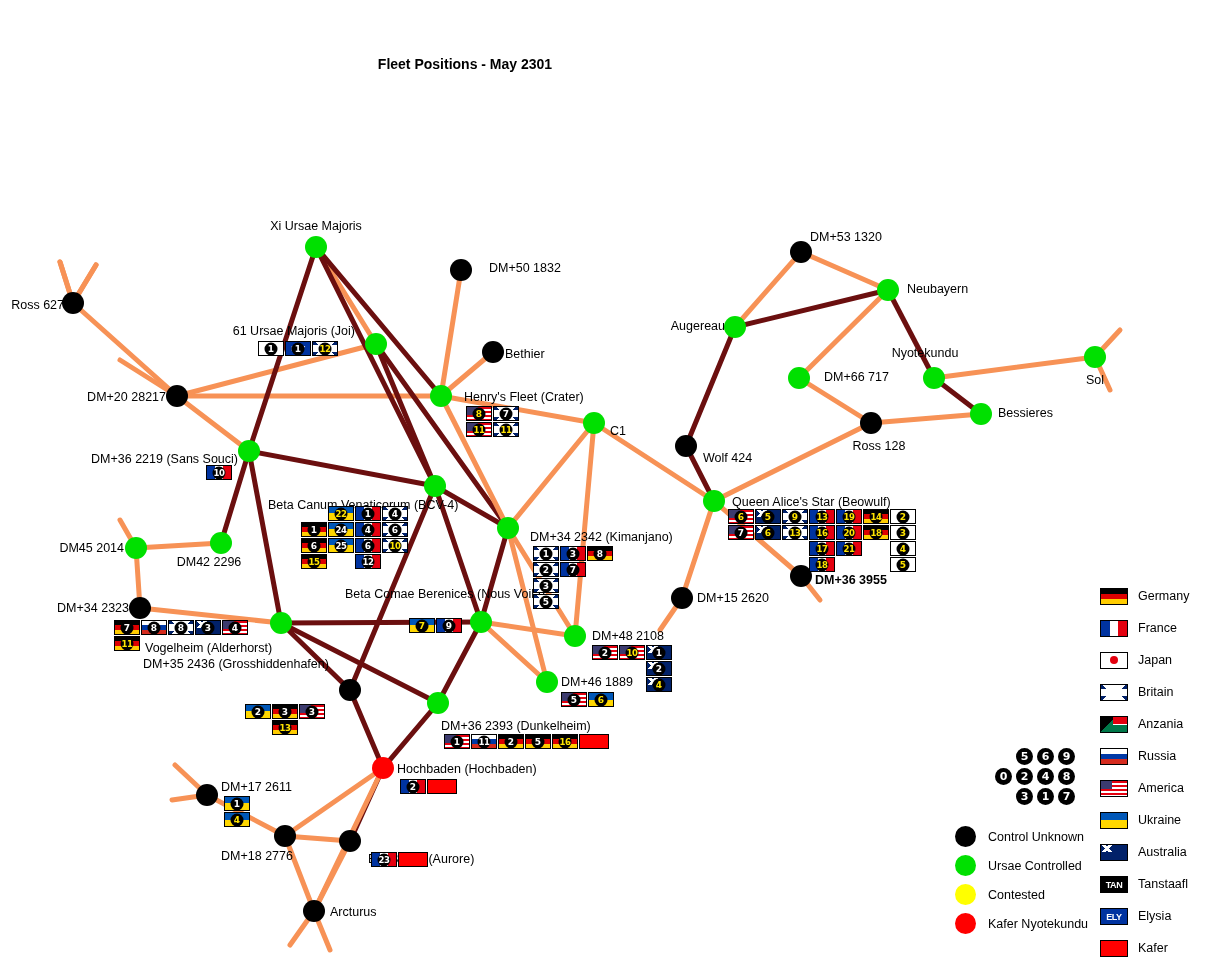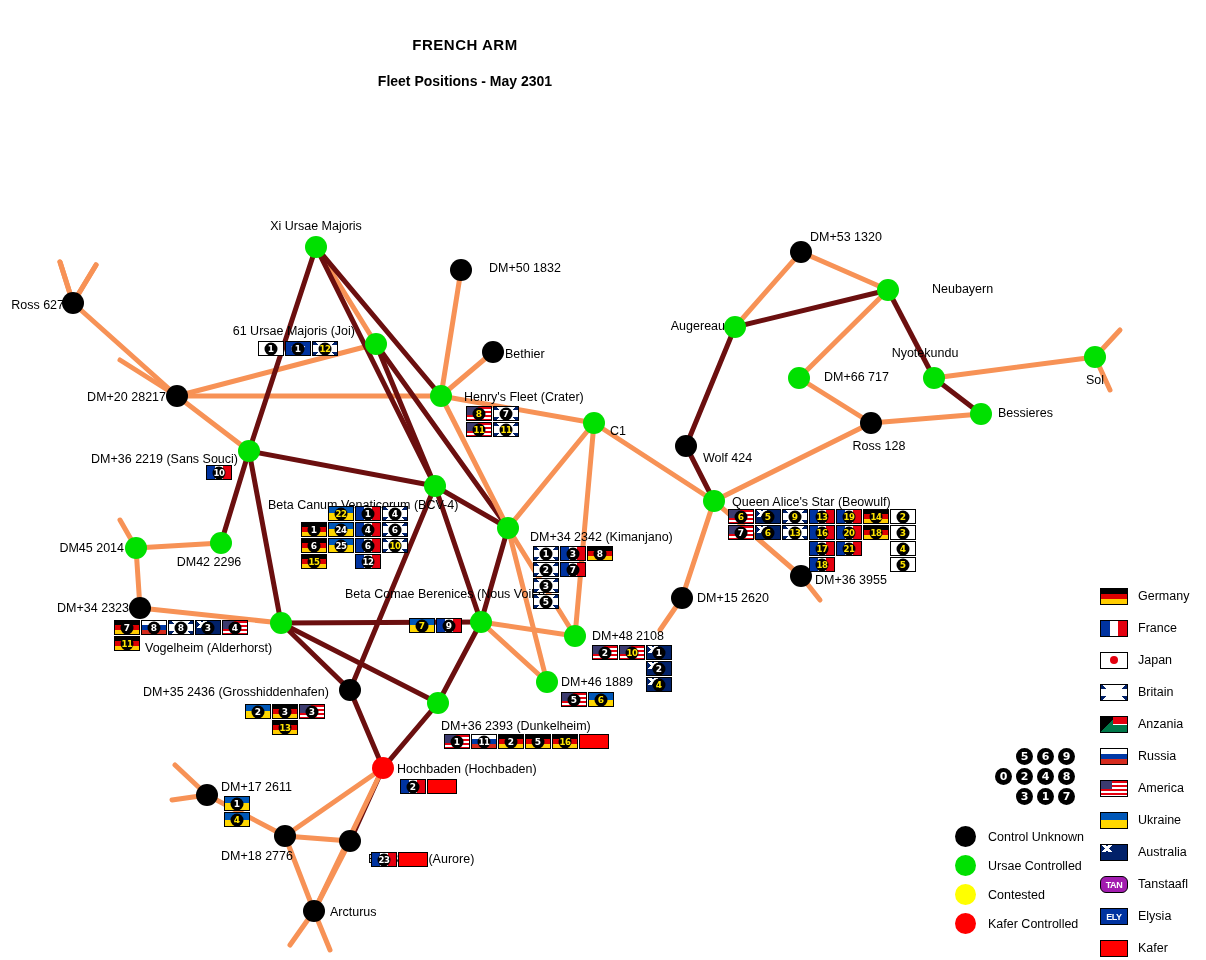--- a/index.html
+++ b/index.html
@@ -54,21 +54,21 @@
       background:linear-gradient(135deg,#000 0 55%,transparent 55%),#007749;}
   .f-russia{background:linear-gradient(#fff 0 33.3%,#0039a6 33.3% 66.6%,#d52b1e 66.6%);}
   .f-america{background:repeating-linear-gradient(#e4000f 0 2px,#fff 2px 4px);}
   .f-america:after{content:"";position:absolute;left:0;top:0;width:11px;height:8px;background:#3c3b6e;}
   .f-ukraine{background:linear-gradient(#0057b7 0 50%,#ffd700 50%);}
   .f-australia{background:#012169;}
   .f-australia:after{content:"";position:absolute;left:0;top:0;width:12px;height:7px;
       background:
         linear-gradient(45deg,transparent 38%,#fff 38% 62%,transparent 62%),
         linear-gradient(-45deg,transparent 38%,#fff 38% 62%,transparent 62%),#012169;}
-  .f-tanstaafl{background:#a21caf;border-radius:6px;}
+  .f-tanstaafl{background:#000000;}
   .f-tanstaafl .tag{position:absolute;inset:0;color:#fff;font-size:8px;font-weight:bold;
       text-align:center;line-height:13px;letter-spacing:-.4px;}
   .f-elysia{background:#0033a0;}
   .f-elysia .tag{position:absolute;inset:0;color:#fff;font-size:8px;font-weight:bold;
       text-align:center;line-height:13px;letter-spacing:-.4px;}
   .f-kafer{background:#ff0000;}
 
   
   .flag-legend{position:absolute;left:1100px;top:580px;}
   .fl-row{display:flex;align-items:center;height:32px;}
@@ -160,35 +160,34 @@
       <line x1="314" y1="911" x2="290" y2="945" stroke="#f79256" stroke-width="5" stroke-linecap="round"></line>
       <line x1="314" y1="911" x2="330" y2="950" stroke="#f79256" stroke-width="5" stroke-linecap="round"></line>
       <line x1="207" y1="795" x2="175" y2="765" stroke="#f79256" stroke-width="5" stroke-linecap="round"></line>
       <line x1="207" y1="795" x2="172" y2="800" stroke="#f79256" stroke-width="5" stroke-linecap="round"></line>
       <line x1="136" y1="548" x2="120" y2="520" stroke="#f79256" stroke-width="5" stroke-linecap="round"></line>
       <line x1="682" y1="598" x2="660" y2="630" stroke="#f79256" stroke-width="5" stroke-linecap="round"></line>
       <line x1="801" y1="576" x2="820" y2="600" stroke="#f79256" stroke-width="5" stroke-linecap="round"></line>
     </svg>
 
   <div class="title-block">
-    <div class="t1">FRENCH ARM</div>
     <div class="t2">Fleet Positions - May 2301</div>
   </div>
 
   <div id="nodes">
       <div class="node" style="left: 73px; top: 303px; background: rgb(0, 0, 0);"></div>
       <div class="nlabel r" style="left: 64px; top: 305px;">Ross 627</div>
       <div class="node" style="left: 316px; top: 247px; background: rgb(0, 224, 0);"></div>
       <div class="nlabel c" style="left: 316px; top: 226px;">Xi Ursae Majoris</div>
       <div class="node" style="left: 461px; top: 270px; background: rgb(0, 0, 0);"></div>
       <div class="nlabel l" style="left: 489px; top: 268px;">DM+50 1832</div>
       <div class="node" style="left: 801px; top: 252px; background: rgb(0, 0, 0);"></div>
       <div class="nlabel l" style="left: 810px; top: 237px;">DM+53 1320</div>
       <div class="node" style="left: 888px; top: 290px; background: rgb(0, 224, 0);"></div>
-      <div class="nlabel l" style="left: 907px; top: 289px; margin-left: 25px;">Neubayern</div>
+      <div class="nlabel l" style="left: 907px; top: 289px;">Neubayern</div>
       <div class="node" style="left: 735px; top: 327px; background: rgb(0, 224, 0);"></div>
       <div class="nlabel r" style="left: 725px; top: 326px;">Augereau</div>
       <div class="node" style="left: 376px; top: 344px; background: rgb(0, 224, 0);"></div>
       <div class="nlabel r" style="left: 355px; top: 331px;">61 Ursae Majoris (Joi)</div>
       <div class="node" style="left: 493px; top: 352px; background: rgb(0, 0, 0);"></div>
       <div class="nlabel l" style="left: 505px; top: 354px;">Bethier</div>
       <div class="node" style="left: 934px; top: 378px; background: rgb(0, 224, 0);"></div>
       <div class="nlabel c" style="left: 925px; top: 353px;">Nyotekundu</div>
       <div class="node" style="left: 799px; top: 378px; background: rgb(0, 224, 0);"></div>
       <div class="nlabel l" style="left: 824px; top: 377px;">DM+66 717</div>
@@ -212,35 +211,35 @@
       <div class="nlabel l" style="left: 268px; top: 505px;">Beta Canum Venaticorum (BCV-4)</div>
       <div class="node" style="left: 714px; top: 501px; background: rgb(0, 224, 0);"></div>
       <div class="nlabel l" style="left: 732px; top: 502px;">Queen Alice's Star (Beowulf)</div>
       <div class="node" style="left: 508px; top: 528px; background: rgb(0, 224, 0);"></div>
       <div class="nlabel l" style="left: 530px; top: 537px;">DM+34 2342 (Kimanjano)</div>
       <div class="node" style="left: 136px; top: 548px; background: rgb(0, 224, 0);"></div>
       <div class="nlabel r" style="left: 124px; top: 548px;">DM45 2014</div>
       <div class="node" style="left: 221px; top: 543px; background: rgb(0, 224, 0);"></div>
       <div class="nlabel c" style="left: 209px; top: 562px;">DM42 2296</div>
       <div class="node" style="left: 801px; top: 576px; background: rgb(0, 0, 0);"></div>
-      <div class="nlabel l" style="left: 815px; top: 580px;">DM+36 3955</div>
+      <div class="nlabel l" style="left: 815px; top: 580px; font-weight: bold;">DM+36 3955</div>
       <div class="node" style="left: 682px; top: 598px; background: rgb(0, 0, 0);"></div>
       <div class="nlabel l" style="left: 697px; top: 598px;">DM+15 2620</div>
       <div class="node" style="left: 140px; top: 608px; background: rgb(0, 0, 0);"></div>
       <div class="nlabel r" style="left: 129px; top: 608px;">DM+34 2323</div>
       <div class="node" style="left: 481px; top: 622px; background: rgb(0, 224, 0);"></div>
       <div class="nlabel l" style="left: 345px; top: 594px;">Beta Comae Berenices (Nous Voila)</div>
       <div class="node" style="left: 281px; top: 623px; background: rgb(0, 224, 0);"></div>
       <div class="nlabel l" style="left: 145px; top: 648px;">Vogelheim (Alderhorst)</div>
       <div class="node" style="left: 575px; top: 636px; background: rgb(0, 224, 0);"></div>
       <div class="nlabel l" style="left: 592px; top: 636px;">DM+48 2108</div>
       <div class="node" style="left: 547px; top: 682px; background: rgb(0, 224, 0);"></div>
       <div class="nlabel l" style="left: 561px; top: 682px;">DM+46 1889</div>
       <div class="node" style="left: 350px; top: 690px; background: rgb(0, 0, 0);"></div>
-      <div class="nlabel l" style="left: 143px; top: 692px;">DM+35 2436 (Grosshiddenhafen)</div>
+      <div class="nlabel l" style="left: 143px; top: 664px;">DM+35 2436 (Grosshiddenhafen)</div>
       <div class="node" style="left: 438px; top: 703px; background: rgb(0, 224, 0);"></div>
       <div class="nlabel l" style="left: 441px; top: 726px;">DM+36 2393 (Dunkelheim)</div>
       <div class="node" style="left: 383px; top: 768px; background: rgb(255, 0, 0);"></div>
       <div class="nlabel l" style="left: 397px; top: 769px;">Hochbaden (Hochbaden)</div>
       <div class="node" style="left: 207px; top: 795px; background: rgb(0, 0, 0);"></div>
       <div class="nlabel l" style="left: 221px; top: 787px;">DM+17 2611</div>
       <div class="node" style="left: 285px; top: 836px; background: rgb(0, 0, 0);"></div>
       <div class="nlabel c" style="left: 257px; top: 856px;">DM+18 2776</div>
       <div class="node" style="left: 350px; top: 841px; background: rgb(0, 0, 0);"></div>
       <div class="nlabel l" style="left: 368px; top: 843px; margin-top: 16px;">Eta Bootis (Aurore)</div>
@@ -619,21 +618,21 @@
       <div class="cl-row">
         <div class="cl-dot" style="background: rgb(0, 224, 0);"></div>
         <div class="cl-name">Ursae Controlled</div>
       </div>
       <div class="cl-row">
         <div class="cl-dot" style="background: rgb(255, 255, 0);"></div>
         <div class="cl-name">Contested</div>
       </div>
       <div class="cl-row">
         <div class="cl-dot" style="background: rgb(255, 0, 0);"></div>
-        <div class="cl-name">Kafer Controlled</div>
+        <div class="cl-name">Kafer Nyotekundu</div>
       </div>
     </div>
   <div class="flag-legend" id="flag-legend">
       <div class="fl-row">
         <div class="fl-chip f-germany"></div>
         <div class="fl-name">Germany</div>
       </div>
       <div class="fl-row">
         <div class="fl-chip f-france"></div>
         <div class="fl-name">France</div>

